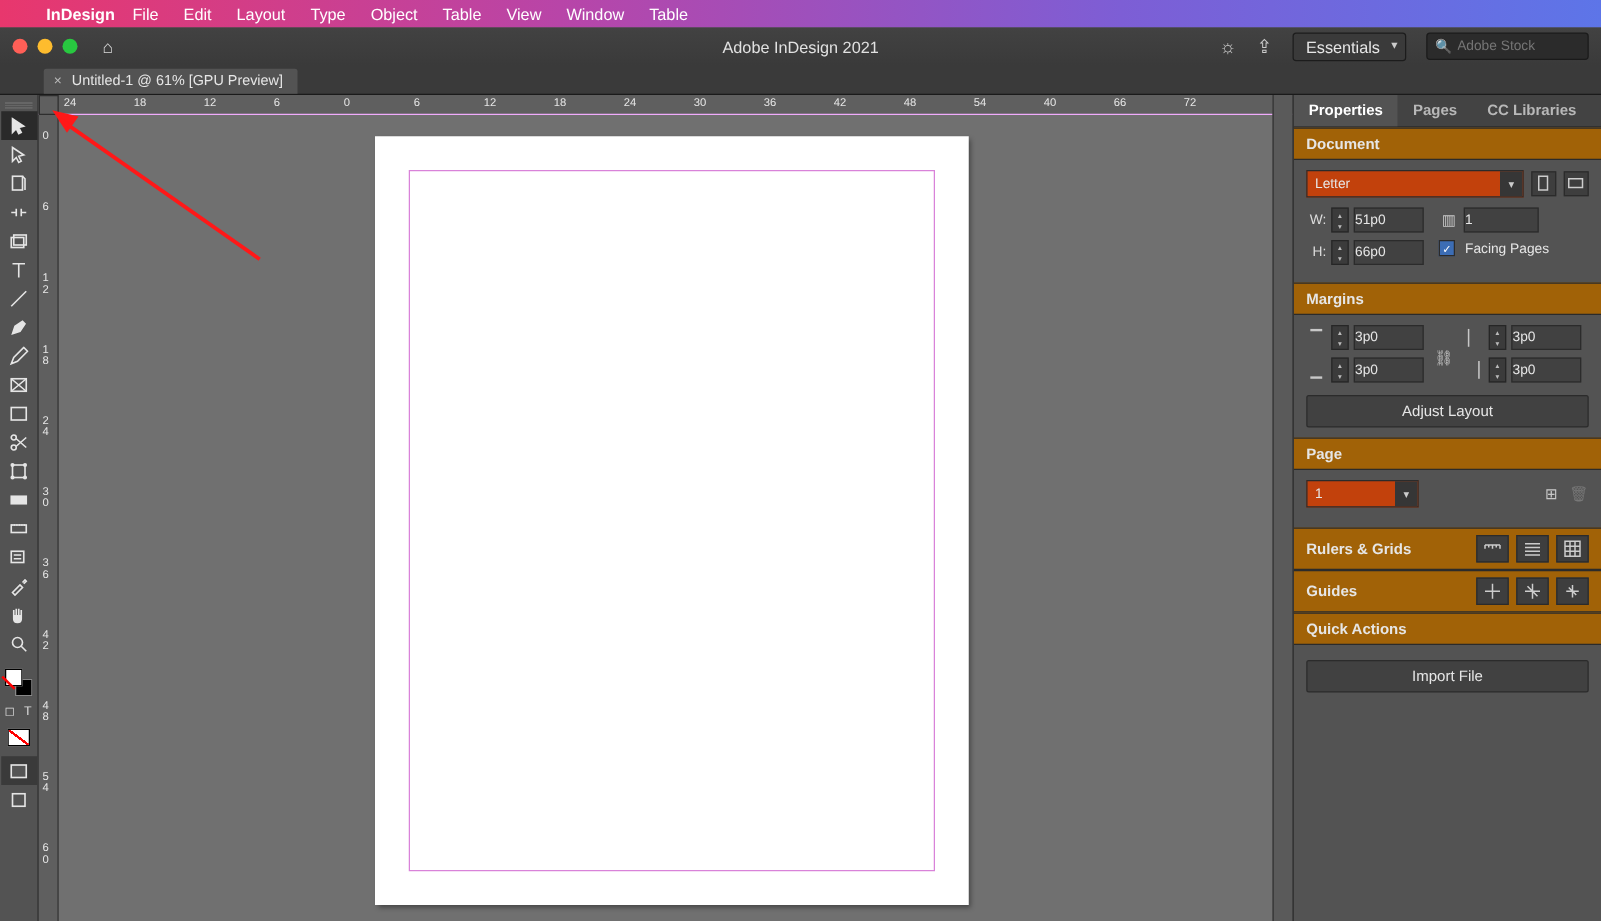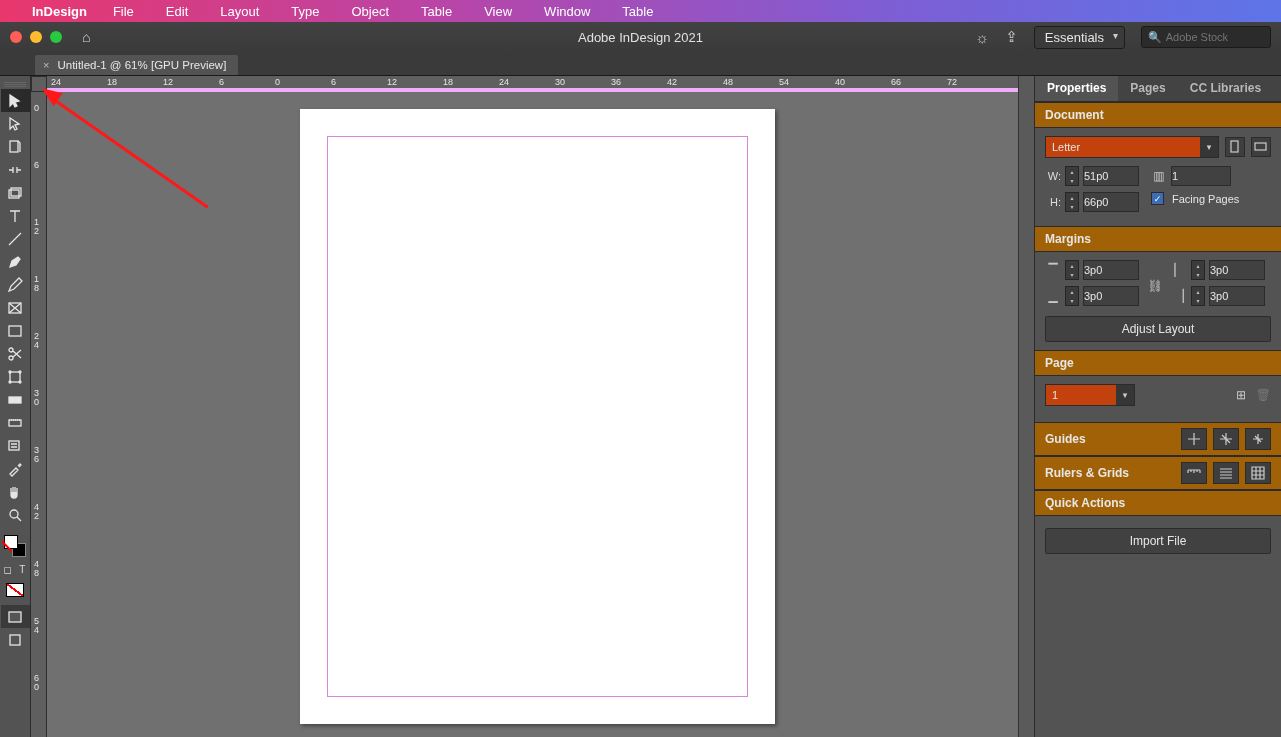--- a/index.html
+++ b/index.html
@@ -1,17 +1,17 @@
 <!DOCTYPE html>
 <html><head>
 <meta charset="utf-8">
 <style>
 *{margin:0;padding:0;box-sizing:border-box;font-family:-apple-system,BlinkMacSystemFont,"Segoe UI",sans-serif;user-select:none}
 body{width:1281px;height:737px;background:#535353;overflow:hidden;position:relative}
-.mac-menubar{height:22px;background:linear-gradient(90deg,#e8376d 0%,#b845a8 35%,#7d5ed5 70%,#5d75e8 100%);display:flex;align-items:center;color:#fff;font-size:13px;padding-left:8px;gap:12px}
+.mac-menubar{height:22px;background:linear-gradient(90deg,#e8376d 0%,#b845a8 35%,#7d5ed5 70%,#5d75e8 100%);display:flex;align-items:center;color:#fff;font-size:13px;padding-left:25px;gap:0}
 .mac-menubar .apple{margin-right:12px;font-size:14px}
 .mac-menubar .app-name{font-weight:700;margin-right:14px}
 .mac-menubar .mi{margin-right:20px;cursor:default}
 .titlebar{height:30px;background:linear-gradient(#424242,#3a3a3a);display:flex;align-items:center;position:relative}
 .traffic{display:flex;gap:8px;margin-left:10px}
 .traffic span{width:12px;height:12px;border-radius:50%;display:block}
 .tl-r{background:#ff5f57}.tl-y{background:#febc2e}.tl-g{background:#28c840}
 .home-ic{margin-left:20px;color:#d9d9d9;font-size:14px}
 .ttl{position:absolute;left:50%;transform:translateX(-50%);color:#e1e1e1;font-size:13px}
 .tb-right{margin-left:auto;display:flex;align-items:center;gap:16px;margin-right:10px}
@@ -32,21 +32,21 @@
 .tool svg{width:16px;height:16px;stroke:#e5e5e5;fill:none;stroke-width:1.3}
 .tool.fill-sw{height:28px}
 .swatch-fs{width:22px;height:22px;position:relative}
 .sw-f{position:absolute;width:14px;height:14px;background:#fff;border:1px solid #000;left:0;top:0}
 .sw-f::after{content:"";position:absolute;inset:-1px;border-left:2px solid red;transform:rotate(-45deg);transform-origin:center}
 .sw-b{position:absolute;width:14px;height:14px;background:#000;border:1px solid #888;right:0;bottom:0}
 .mini-row{display:flex;width:29px}
 .mini{width:14.5px;height:18px;display:flex;align-items:center;justify-content:center;color:#ddd;font-size:10px}
 .lil-swatch{width:18px;height:14px;border:1px solid #000;background:#fff;position:relative;margin:2px 0}
 .lil-swatch::after{content:"";position:absolute;inset:0;background:linear-gradient(to top right,transparent 45%,red 45% 55%,transparent 55%)}
-.ruler-row{position:absolute;top:76px;left:31px;right:247px;height:16px;background:#5f5f5f;border-bottom:4px solid #f0abfc;overflow:hidden;font-size:9px;color:#e6e6e6}
+.ruler-row{position:absolute;top:76px;left:31px;right:247px;height:16px;background:#5f5f5f;border-bottom:1px solid #f0abfc;overflow:hidden;font-size:9px;color:#e6e6e6}
 .ruler-row span{position:absolute;top:1px}
 .ruler-corner{position:absolute;top:76px;left:31px;width:16px;height:16px;background:#5f5f5f;border:1px solid #2e2e2e;z-index:3}
 .vruler{position:absolute;top:92px;left:31px;bottom:0;width:16px;background:#5f5f5f;border-right:1px solid #2e2e2e;overflow:hidden;font-size:9px;color:#e6e6e6}
 .vruler span{position:absolute;left:3px}
 .canvas-area{position:absolute;top:92px;left:47px;right:247px;bottom:0;background:#707070;overflow:hidden}
 .page{position:absolute;left:253px;top:17px;width:475px;height:615px;background:#fff;box-shadow:2px 2px 4px rgba(0,0,0,.4)}
 .margin-box{position:absolute;left:27px;top:27px;right:27px;bottom:27px;border:1px solid #d983d9}
 .arrow{position:absolute;top:86px;left:40px;z-index:20}
 .arrow-line{position:absolute;width:195px;height:3px;background:#ff1818;transform-origin:left center;transform:rotate(35deg);left:8px;top:8px}
 .arrow-head{position:absolute;left:0;top:0;width:0;height:0;border-right:20px solid #ff1818;border-top:8px solid transparent;border-bottom:8px solid transparent;transform:rotate(35deg)}
@@ -419,56 +419,56 @@
           <span>1</span>
           <span class="car">▾</span>
         </div>
       <div style="flex:1"></div>
       <div class="ic-sm">⊞</div>
       <div class="ic-sm" style="color:#777">🗑</div>
     </div>
   </div>
 
   <div class="sec-hd rg-row">
+    <span>Rulers &amp; Grids</span>
+    <div class="rg-btns">
+      <div class="rg-btn">
+          <svg viewBox="0 0 14 14">
+            <path d="M1 4h12M1 4v3M4 4v2M7 4v3M10 4v2M13 4v3"></path>
+          </svg>
+        </div>
+      <div class="rg-btn">
+          <svg viewBox="0 0 14 14">
+            <path d="M1 3h12M1 6h12M1 9h12M1 12h12"></path>
+          </svg>
+        </div>
+      <div class="rg-btn">
+          <svg viewBox="0 0 14 14">
+            <path d="M1 1h12v12H1zM5 1v12M9 1v12M1 5h12M1 9h12"></path>
+          </svg>
+        </div>
+    </div>
+  </div>
+
+  <div class="sec-hd rg-row">
     <span>Guides</span>
     <div class="rg-btns">
       <div class="rg-btn">
           <svg viewBox="0 0 14 14">
             <path d="M7 1v12M1 7h12"></path>
           </svg>
         </div>
       <div class="rg-btn">
           <svg viewBox="0 0 14 14">
             <path d="M7 1v12M1 7h12M3 3l8 8"></path>
           </svg>
         </div>
       <div class="rg-btn">
           <svg viewBox="0 0 14 14">
             <path d="M2 7h10M7 2v10M4 4l6 6"></path>
-          </svg>
-        </div>
-    </div>
-  </div>
-
-  <div class="sec-hd rg-row">
-    <span>Rulers &amp; Grids</span>
-    <div class="rg-btns">
-      <div class="rg-btn">
-          <svg viewBox="0 0 14 14">
-            <path d="M1 4h12M1 4v3M4 4v2M7 4v3M10 4v2M13 4v3"></path>
-          </svg>
-        </div>
-      <div class="rg-btn">
-          <svg viewBox="0 0 14 14">
-            <path d="M1 3h12M1 6h12M1 9h12M1 12h12"></path>
-          </svg>
-        </div>
-      <div class="rg-btn">
-          <svg viewBox="0 0 14 14">
-            <path d="M1 1h12v12H1zM5 1v12M9 1v12M1 5h12M1 9h12"></path>
           </svg>
         </div>
     </div>
   </div>
 
   <div class="sec-hd">Quick Actions</div>
   <div class="pad">
     <div class="btn-wide">Import File</div>
   </div>
 </div>

